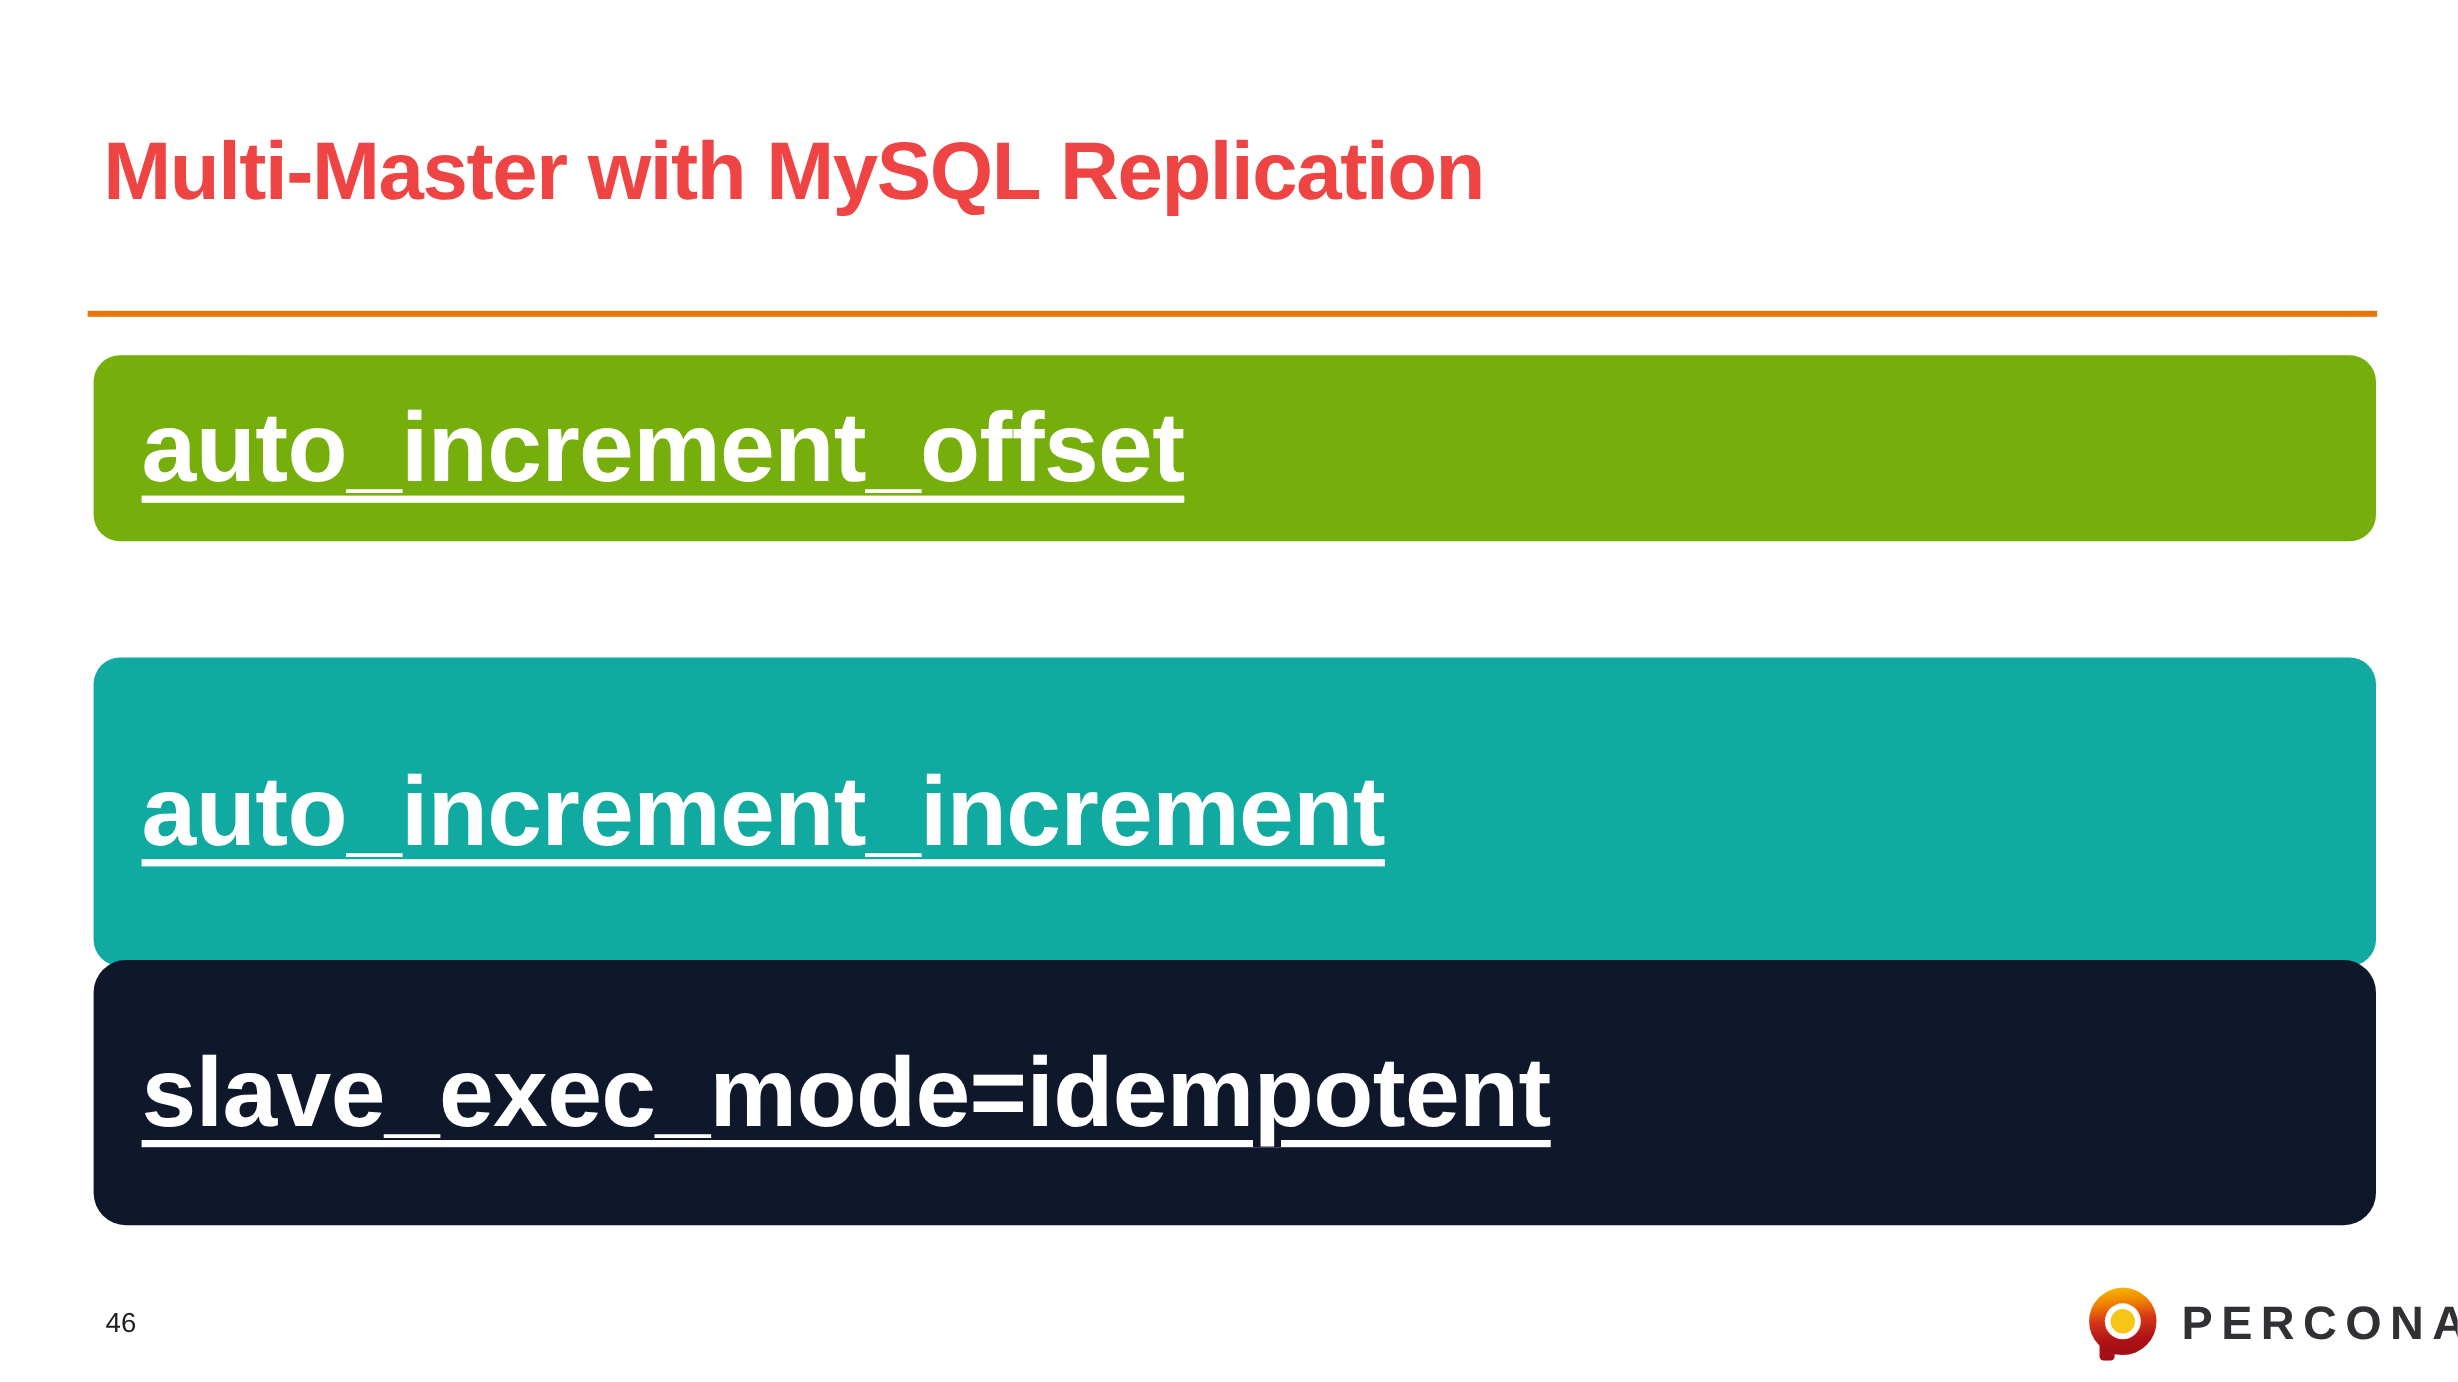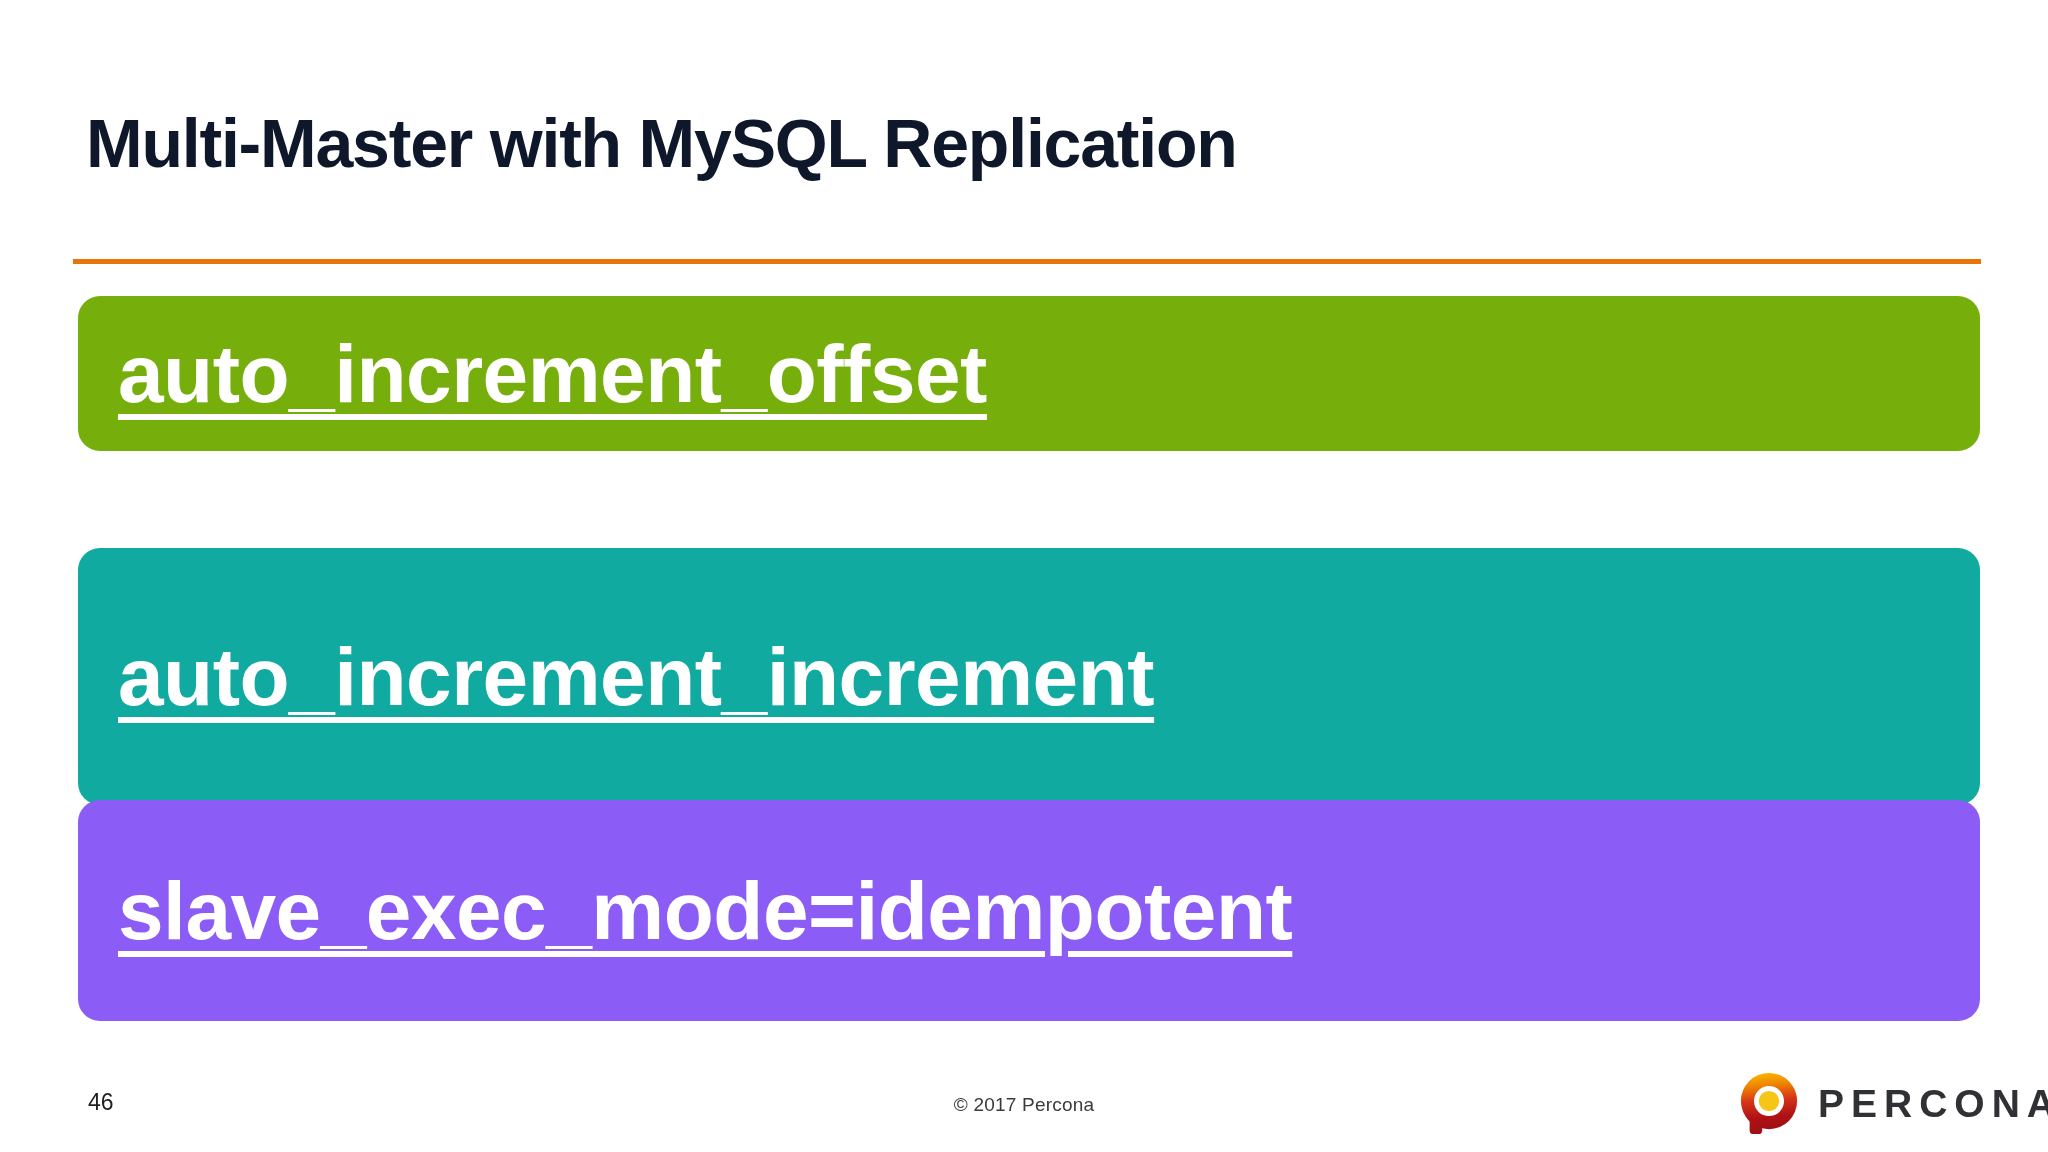--- a/index.html
+++ b/index.html
@@ -23,21 +23,21 @@
 
   
   .slide-title {
     position: absolute;
     left: 86px;
     top: 108px;
     width: 1880px;
     font-size: 68px;
     font-weight: 700;
     letter-spacing: -1.2px;
-    color: #0f172a;
+    color: #ef4444;
     line-height: 1.05;
     white-space: nowrap;
   }
 
   .title-rule {
     position: absolute;
     left: 73px;
     top: 259px;
     width: 1908px;
     height: 5px;
@@ -125,27 +125,26 @@
   <div class="title-rule" style="background: rgb(232, 117, 10);"></div>
 
   <div class="bar bar-1" style="background: rgb(118, 174, 11);">
     <span class="bar-label" style="color: rgb(255, 255, 255);">auto_increment_offset</span>
   </div>
 
   <div class="bar bar-2" style="background: rgb(17, 170, 160);">
     <span class="bar-label" style="color: rgb(255, 255, 255);">auto_increment_increment</span>
   </div>
 
-  <div class="bar bar-3" style="background: #8b5cf6;">
+  <div class="bar bar-3" style="background: #0f172a; border-radius: 27px;">
     <span class="bar-label" style="color: rgb(255, 255, 255);">slave_exec_mode=idempotent</span>
   </div>
 
   <div class="page-number">46</div>
 
-  <div class="copyright">© 2017 Percona</div>
 
   <div class="logo">
     <span>
       <svg class="logo-mark" viewBox="0 0 64 64" xmlns="http://www.w3.org/2000/svg">
         <defs>
           <linearGradient id="pgrad" x1="0.45" y1="0" x2="0.55" y2="1">
             <stop offset="0%" stop-color="#f7b500"></stop>
             <stop offset="22%" stop-color="#ef8200"></stop>
             <stop offset="48%" stop-color="#d63418"></stop>
             <stop offset="78%" stop-color="#b01116"></stop>

